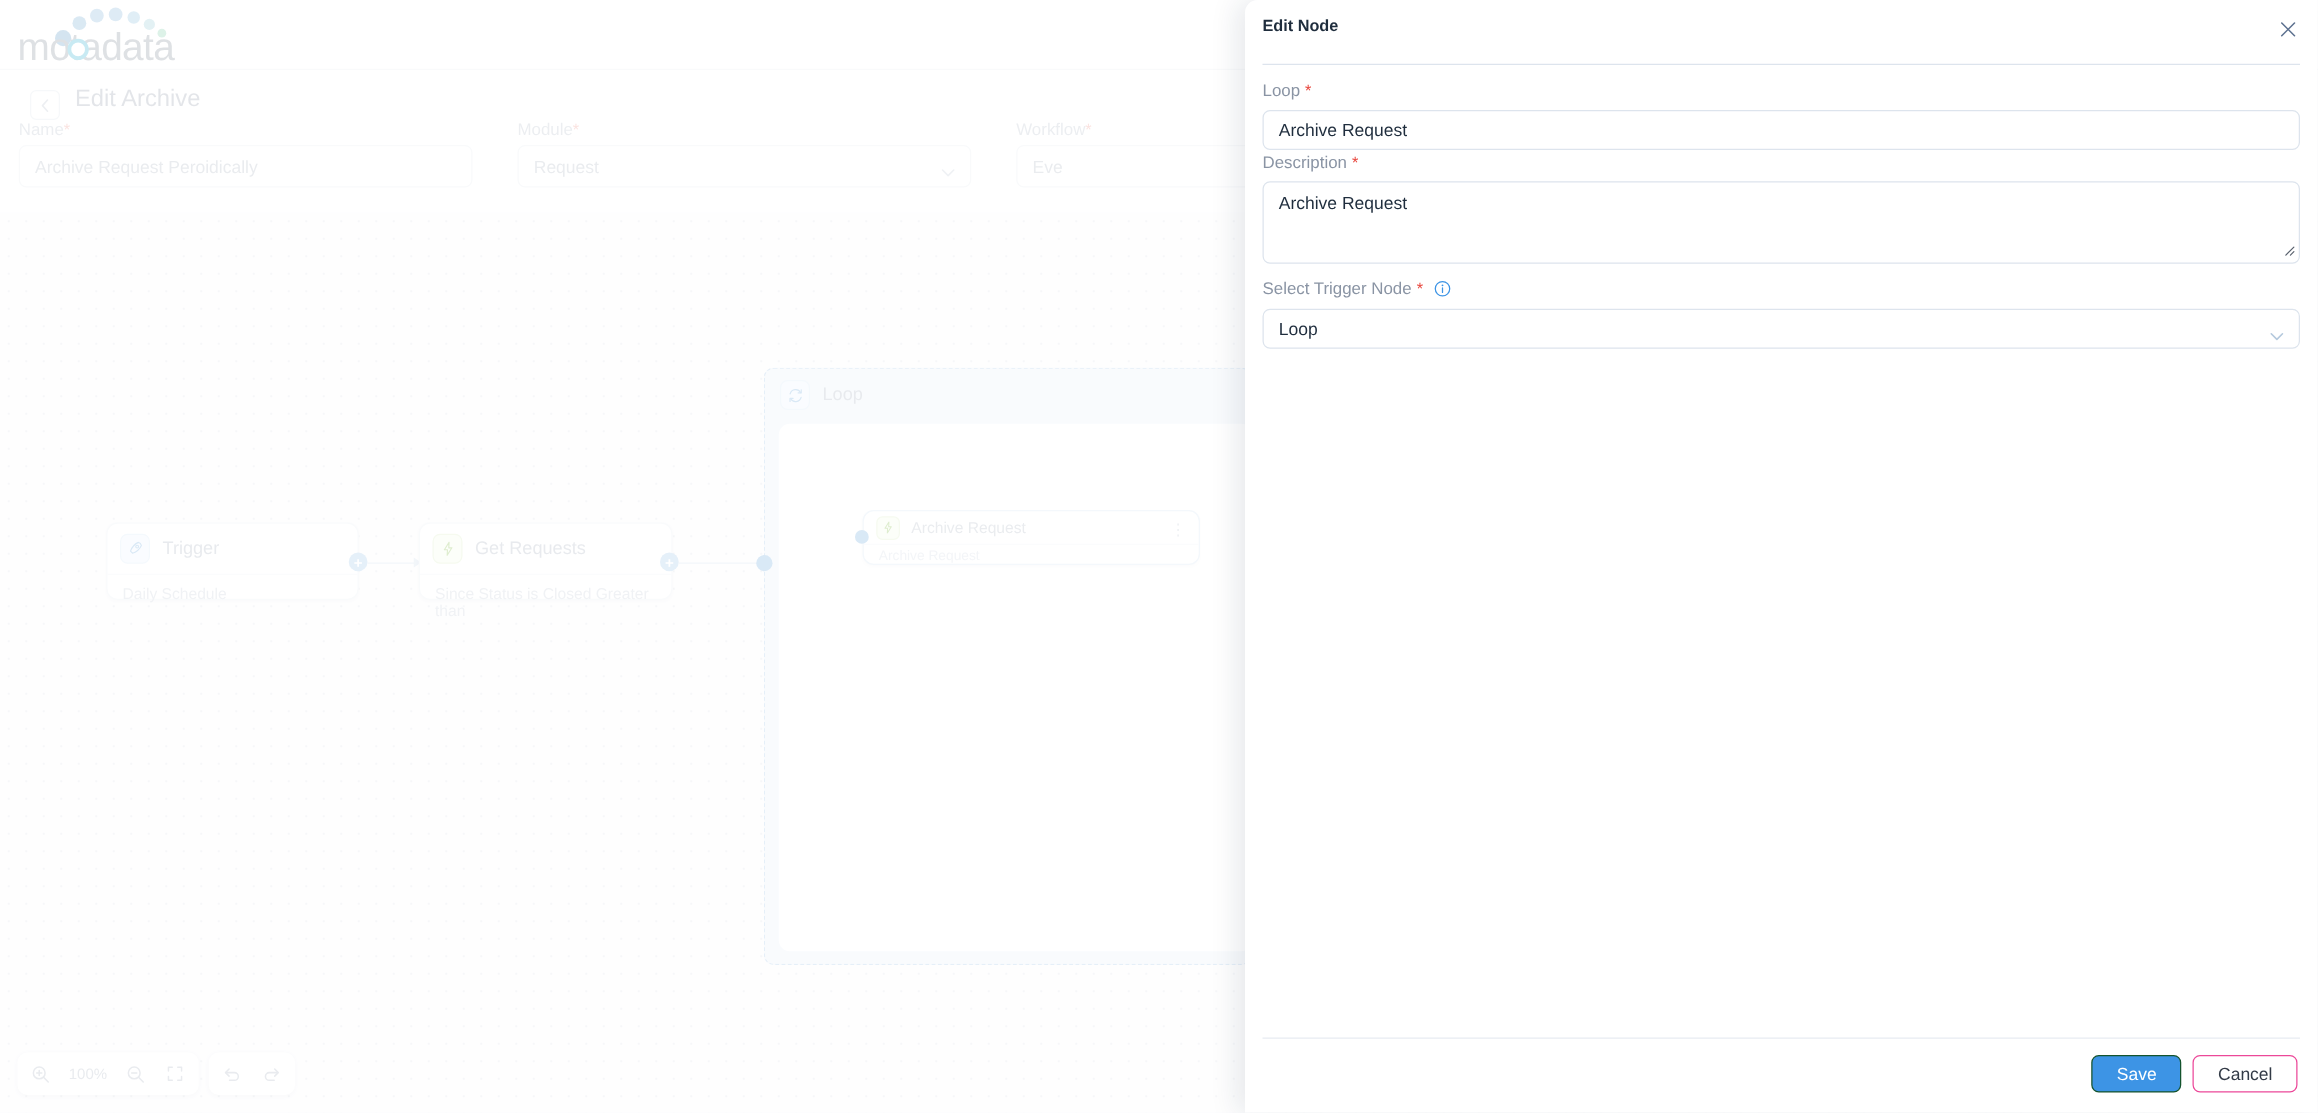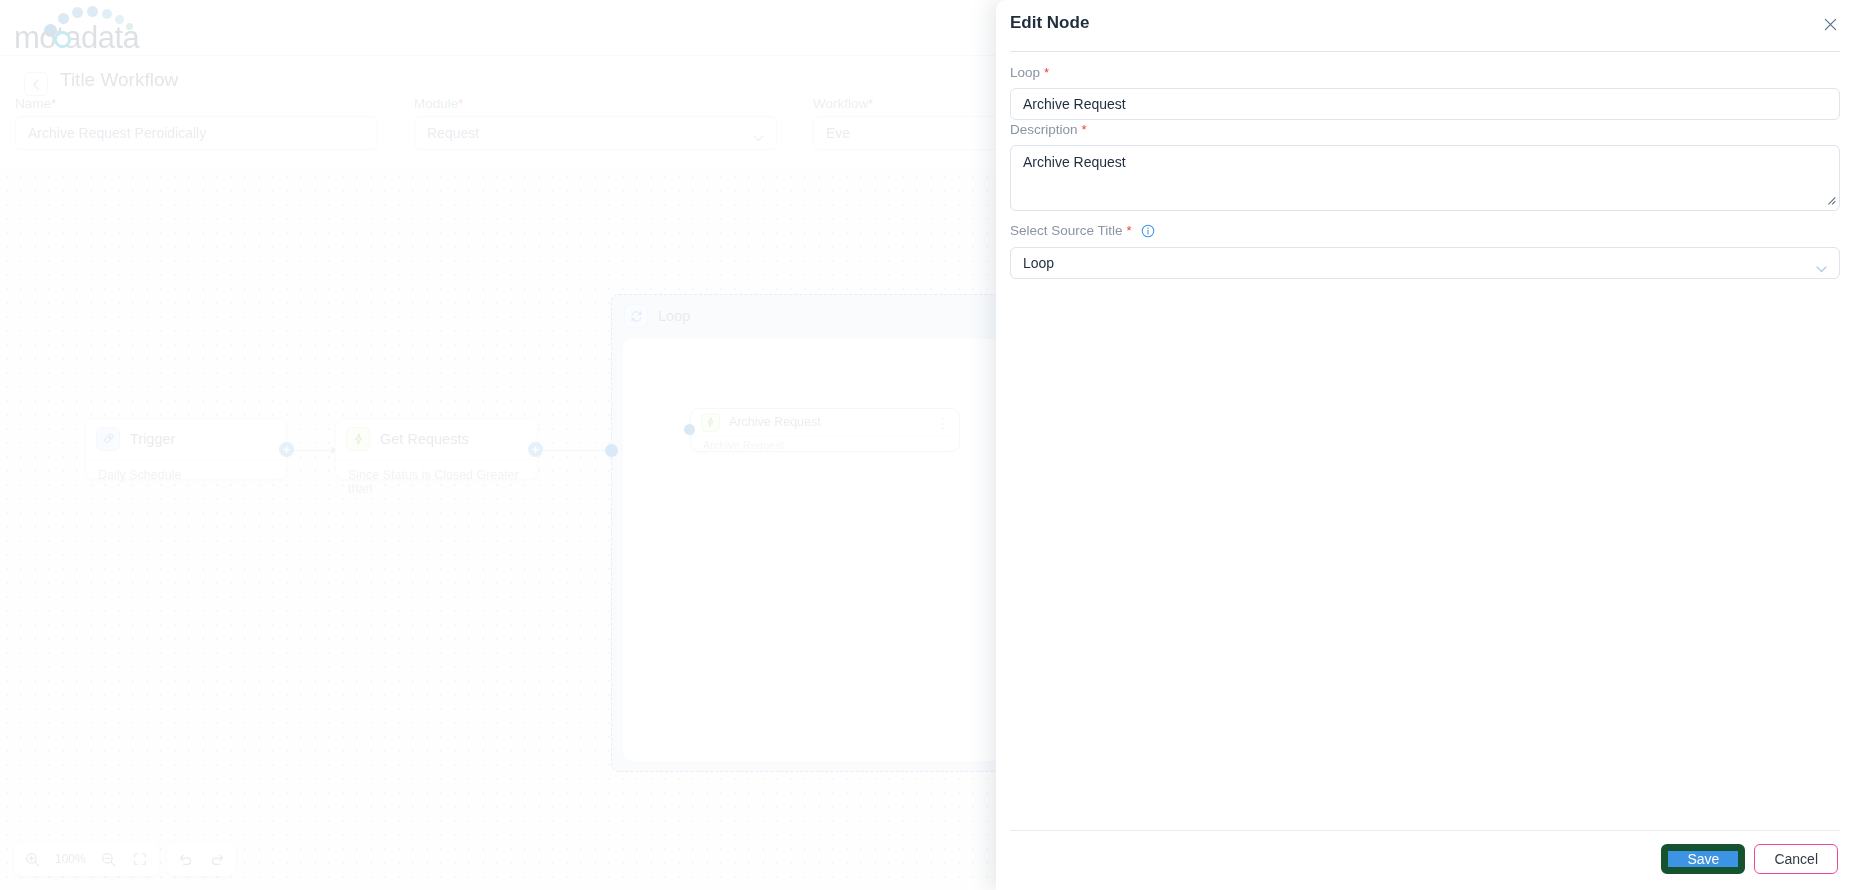--- a/index.html
+++ b/index.html
@@ -191,21 +191,21 @@
   #edit-node-drawer {
     position: absolute; right: 0; top: 0;
     width: 858px; height: 890px;
     background: #ffffff;
     border-top-left-radius: 10px;
     box-shadow: -6px 0 22px rgba(24,40,70,.10);
     z-index: 20;
   }
   .drawer-title {
     position: absolute; left: 14px; top: 13px;
-    font-size: 17px; font-weight: 700; color: #1f2d3d;
+    font-size: 13px; font-weight: 700; color: #1f2d3d;
   }
   .drawer-close {
     position: absolute; right: 12px; top: 14px;
     width: 24px; height: 24px;
     display: flex; align-items: center; justify-content: center;
   }
   .drawer-divider {
     position: absolute; left: 14px; top: 51px;
     width: 830px; height: 1px; background: #dde4ed;
   }
@@ -245,21 +245,21 @@
   }
   .drawer-actions {
     position: absolute; right: 16px; bottom: 16px;
     display: flex; gap: 9px;
   }
   .btn {
     height: 30px; border-radius: 6px; font-size: 14px;
     display: flex; align-items: center; justify-content: center;
     padding: 0 19px; cursor: pointer;
   }
-  .btn-primary { background: #3d94e5; color: #fff; border: 7px solid #14532d; }
+  .btn-primary { background: #3d94e5; color: #fff; border: 1px solid #14532d; }
   .btn-ghost   { background: #fff;    color: #333b47; border: 1px solid #ec4899; }
 
   .info-icon { display: inline-flex; }
 </style>
 </head>
 <body>
 
 <div id="app-background">
 
   <div class="topbar">
@@ -279,21 +279,21 @@
   </div>
 
   <div class="page-head">
     <div class="back-btn">
       <span>
         <svg width="8" height="11" viewBox="0 0 8 11">
             <path d="M6 1L2 5.5L6 10" stroke="#cfd5de" stroke-width="1.3" fill="none" stroke-linecap="round" stroke-linejoin="round"></path>
           </svg>
       </span>
     </div>
-    <div class="page-title">Title Workflow</div>
+    <div class="page-title">Edit Archive</div>
   </div>
 
   <div class="form-row">
     <div class="fld fld-name">
       <span class="fld-label">
         <span>Name</span><span class="req">*</span>
       </span>
       <div class="fld-box">
         <span>Archive Request Peroidically</span>
       </div>
@@ -457,21 +457,21 @@
     <div class="d-textarea grp-ta">
       <span>Archive Request</span>
       <span class="resize-grip">
         <svg width="11" height="11" viewBox="0 0 12 12">
             <path d="M11 4L4 11M11 8L8 11" stroke="#5c6470" stroke-width="1.1" stroke-linecap="round"></path>
           </svg>
       </span>
     </div>
 
     <div class="d-label grp-src">
-      <span>Select Source Title</span>
+      <span>Select Trigger Node</span>
       <span class="d-req">*</span>
       <span class="info-icon" style="margin-left:5px;">
         <svg width="14" height="14" viewBox="0 0 16 16">
             <circle cx="8" cy="8" r="6.6" fill="none" stroke="#3d94e5" stroke-width="1.15"></circle>
             <circle cx="8" cy="4.9" r="0.85" fill="#3d94e5"></circle>
             <path d="M8 7.2v4.2" stroke="#3d94e5" stroke-width="1.15" stroke-linecap="round"></path>
           </svg>
       </span>
     </div>
     <div class="d-input grp-sel">

